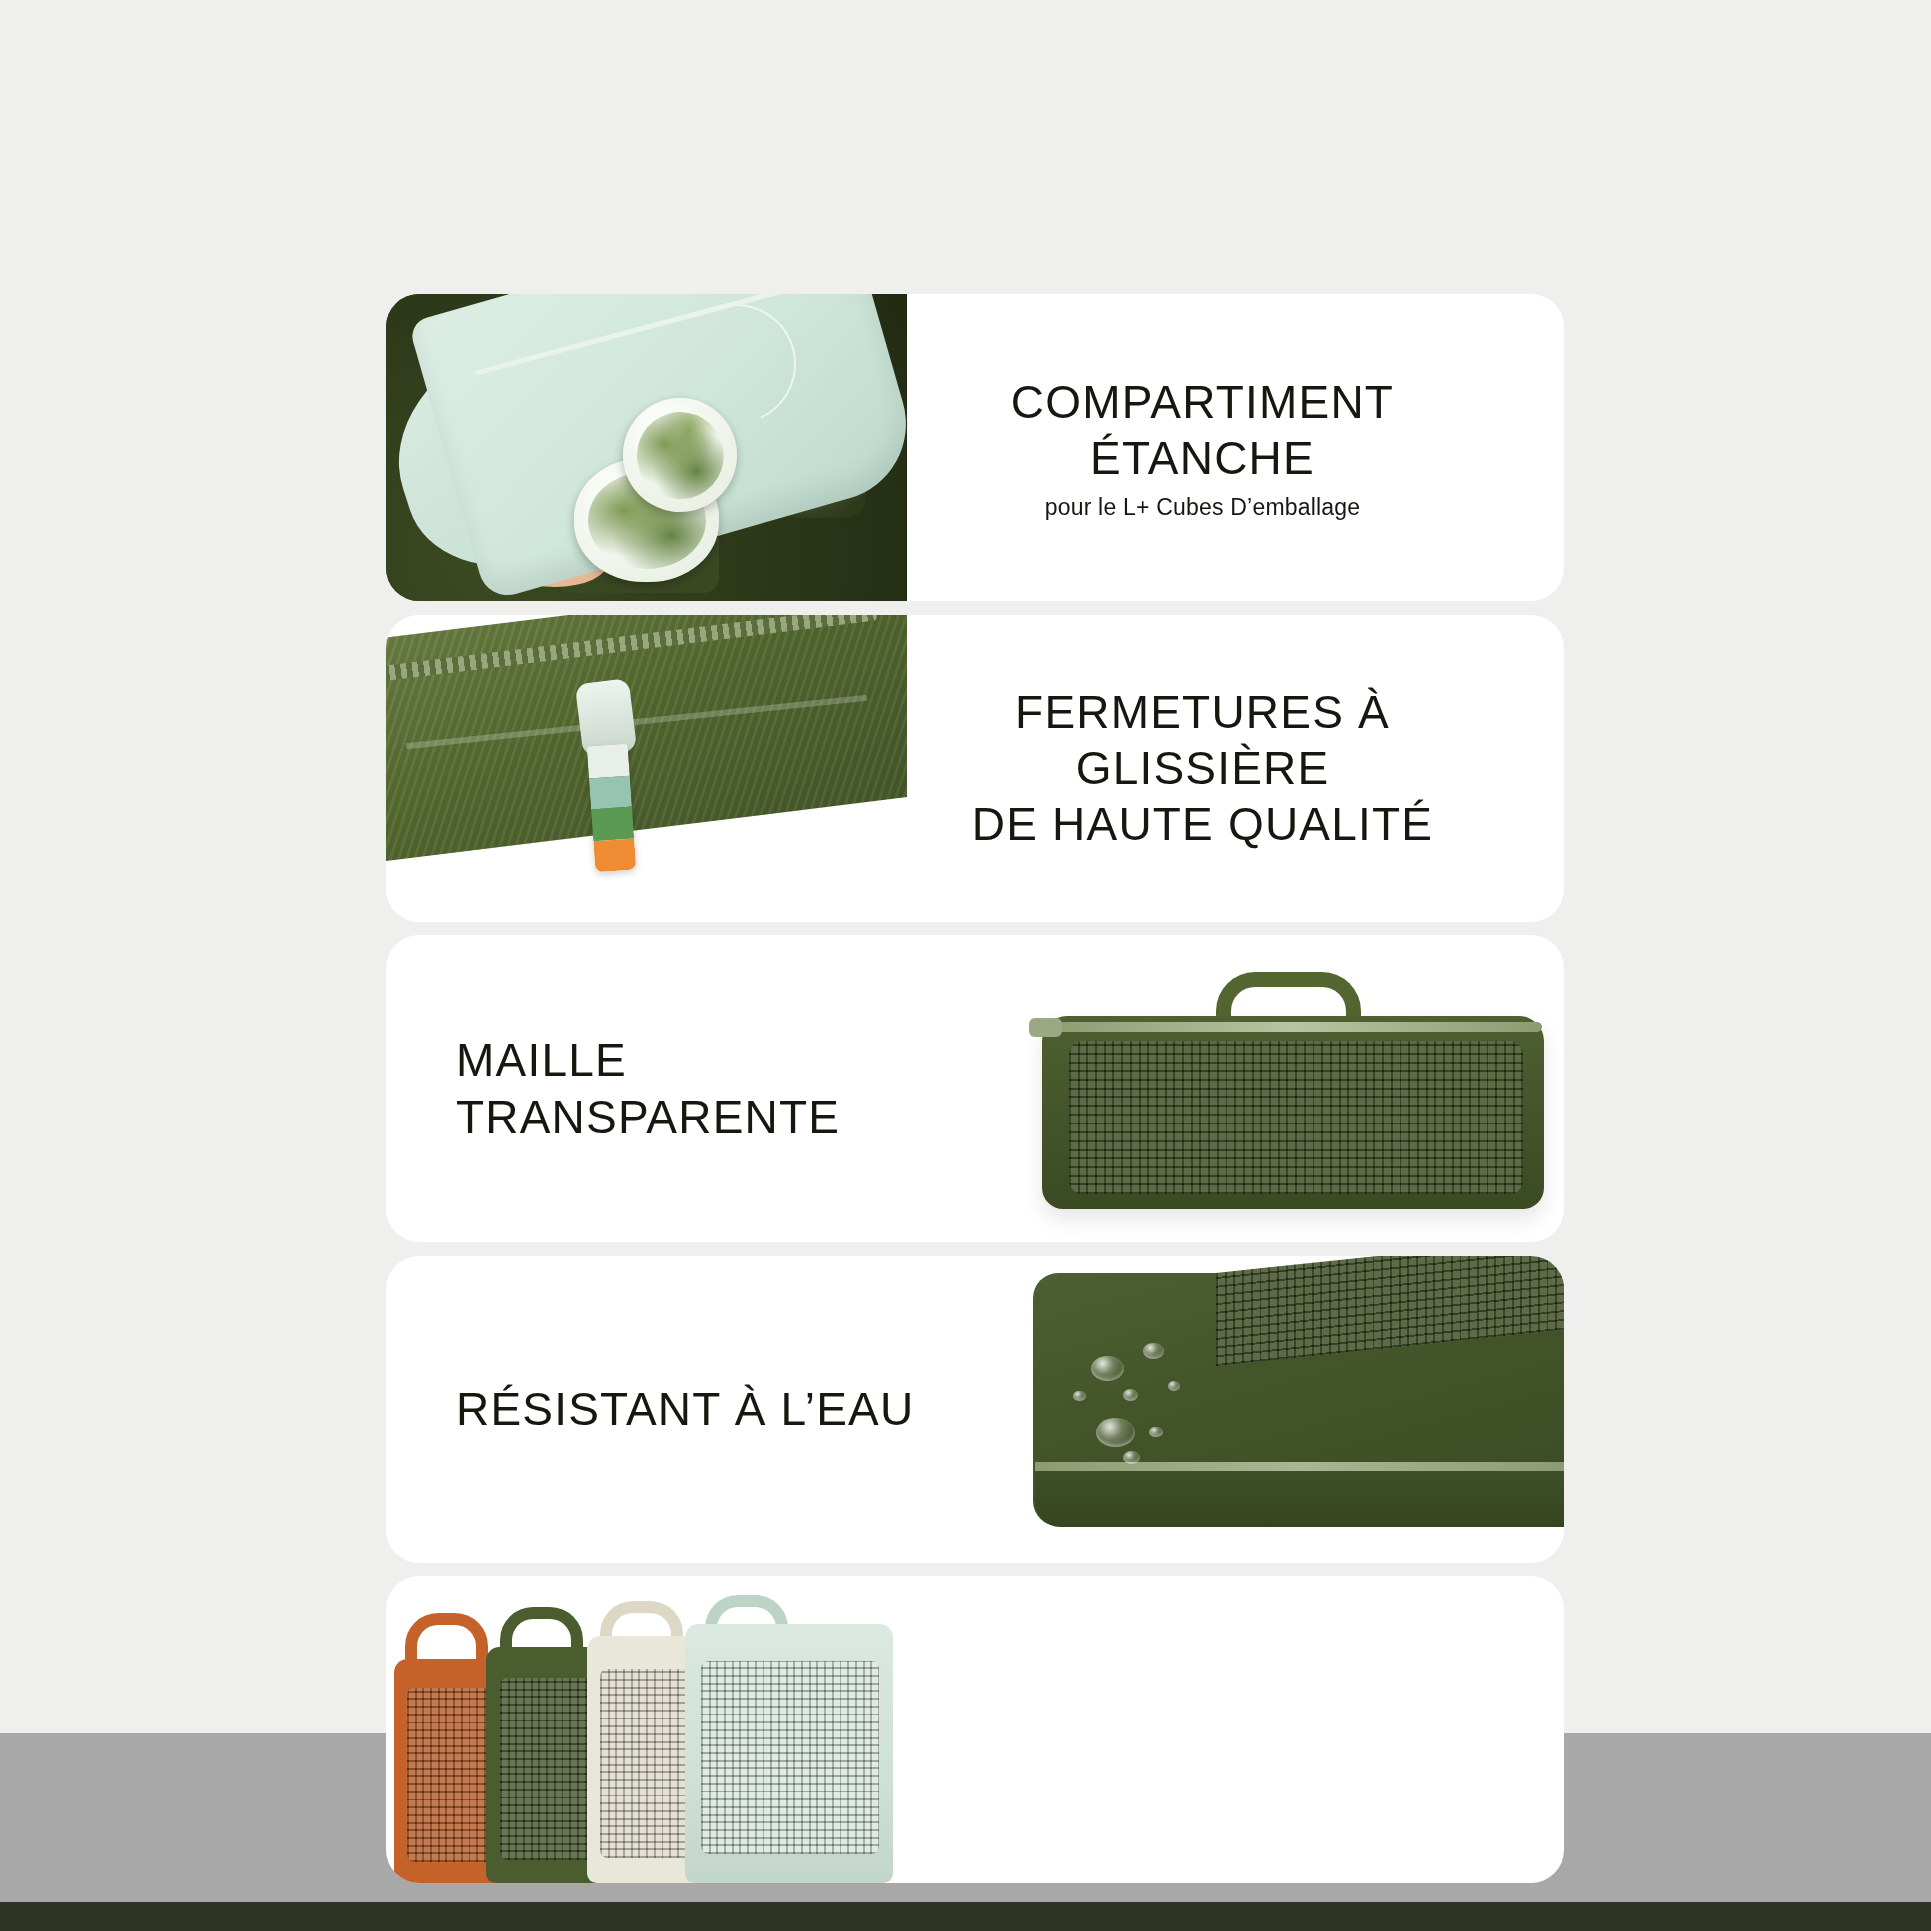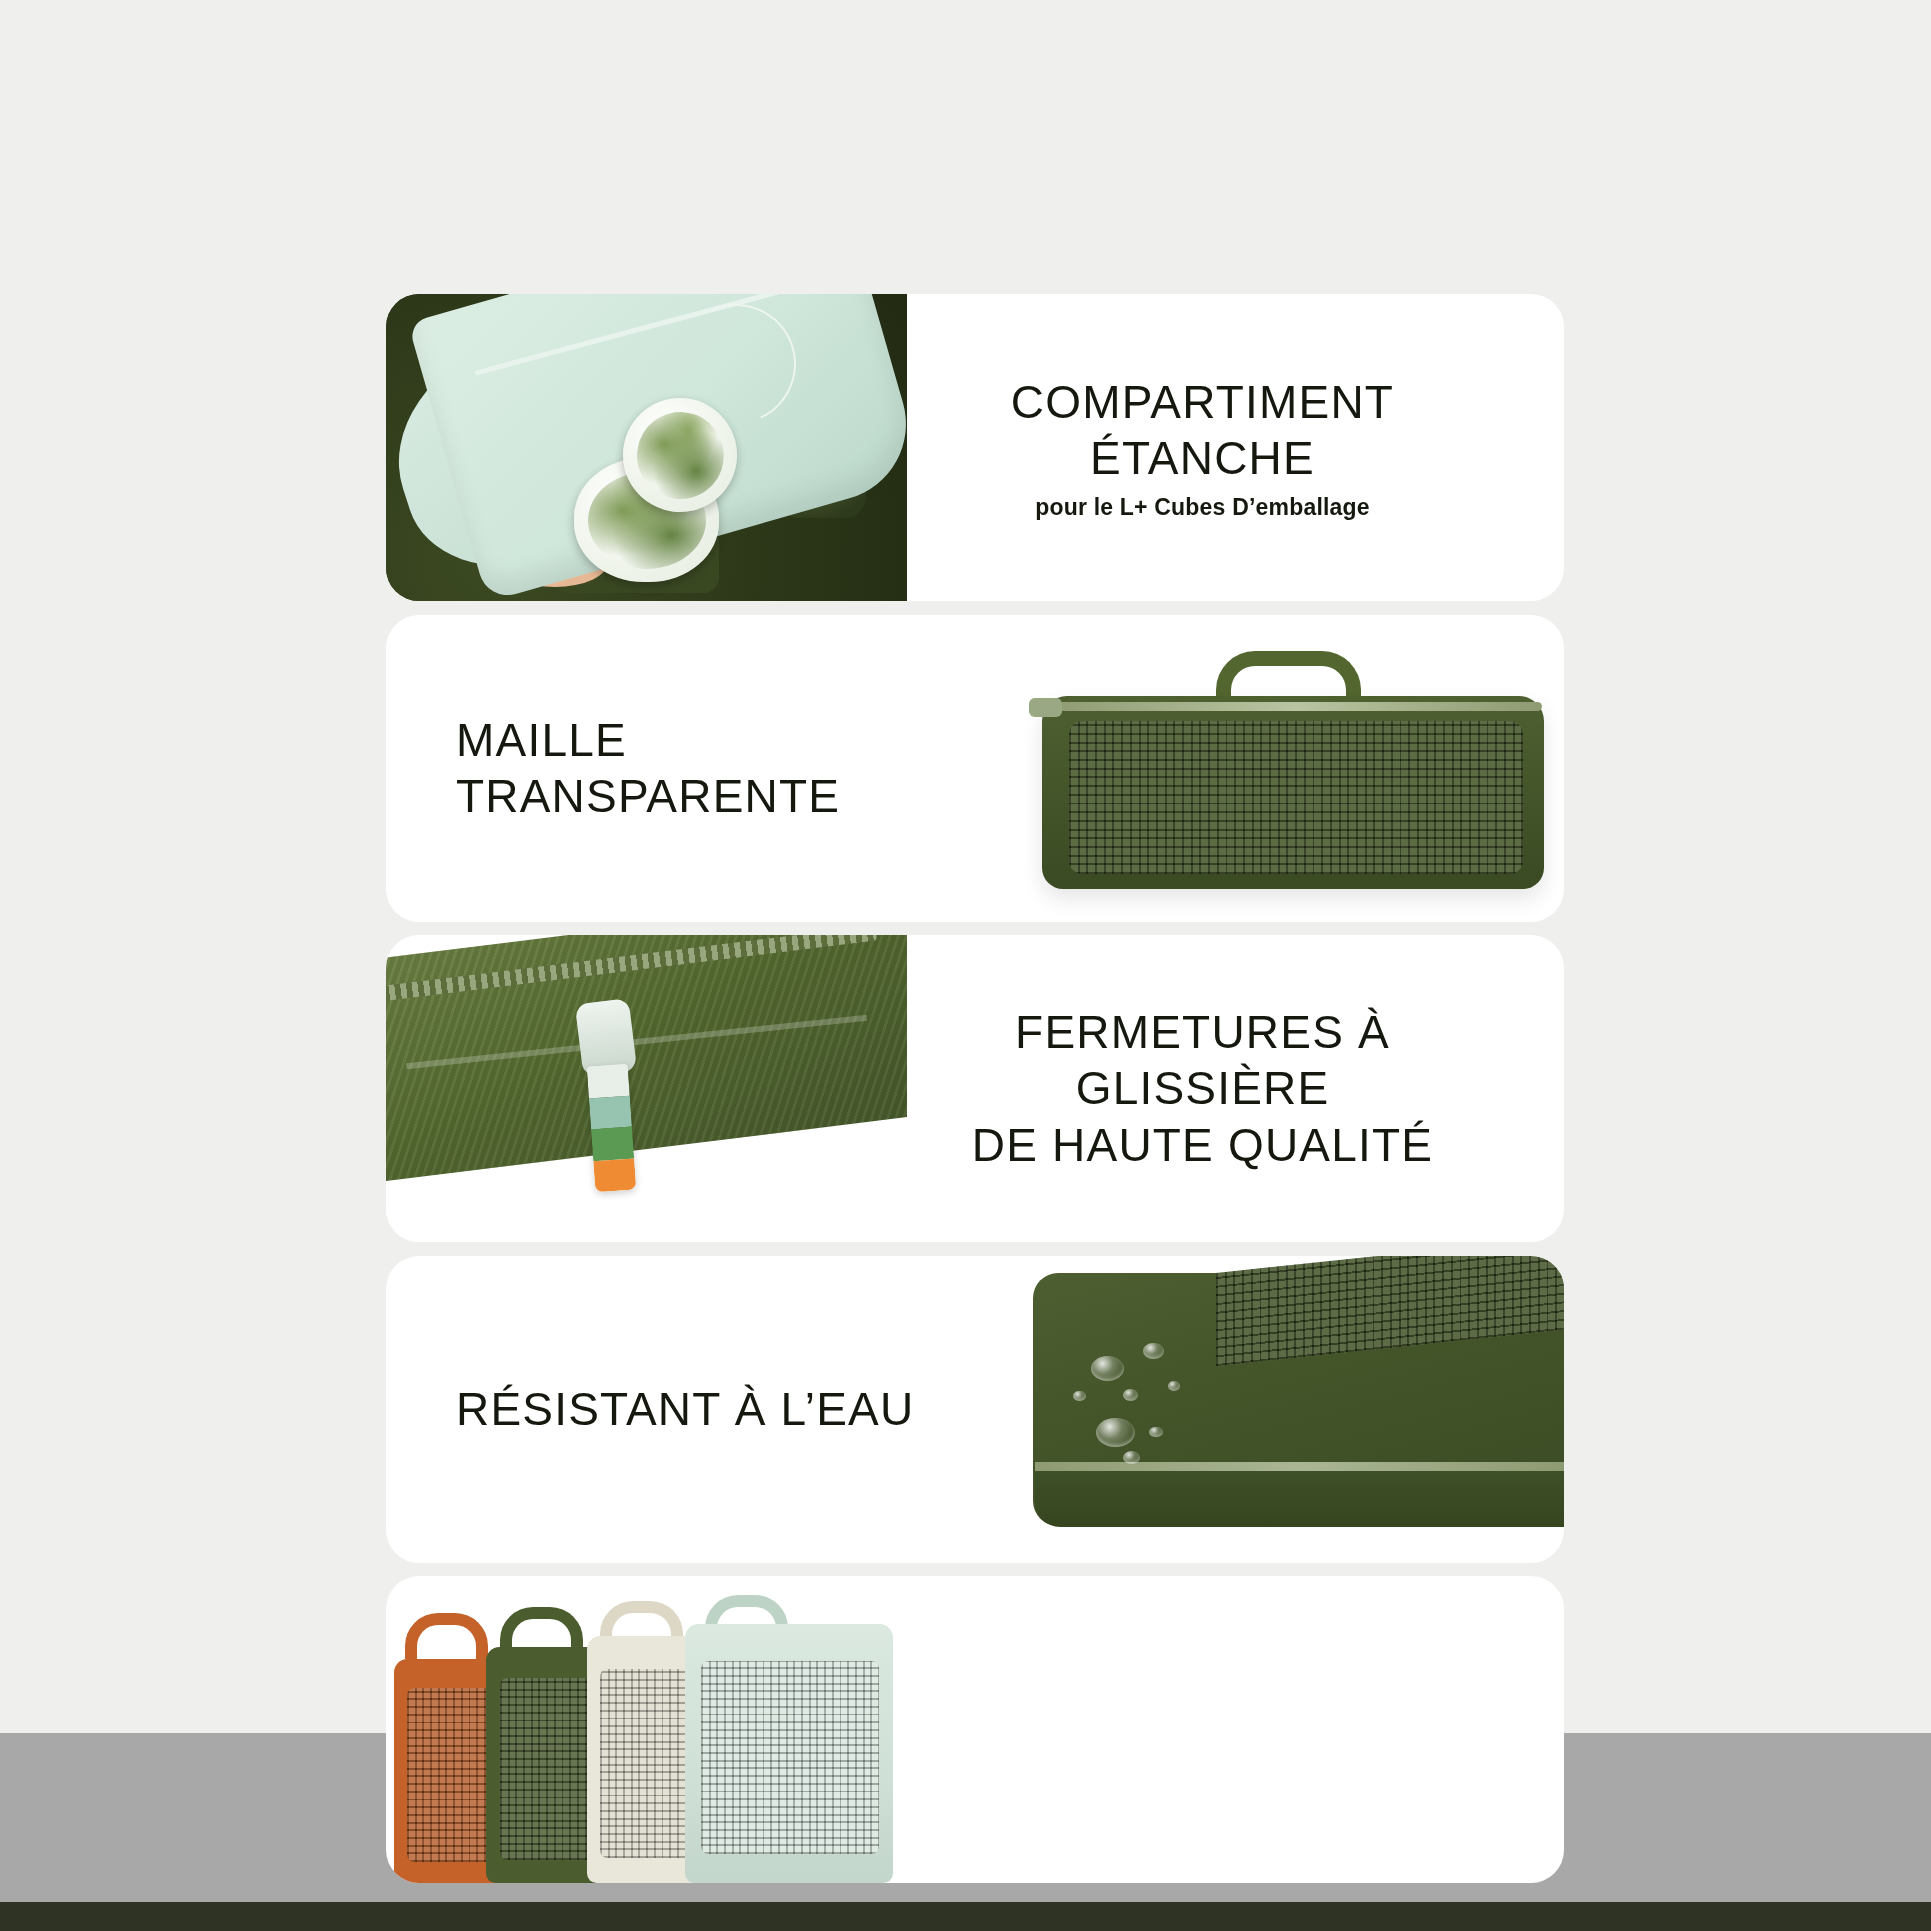--- a/index.html
+++ b/index.html
@@ -70,21 +70,21 @@
     letter-spacing: 1.2px;
     color: #14180f;
     font-weight: 400;
     line-height: 1.22;
     text-transform: uppercase;
   }
   .subtitle {
     margin-top: 7.7px;
     font-size: 23px;
     color: #14180f;
-    font-weight: 700;
+    font-weight: 400;
     letter-spacing: 0.2px;
   }
 
   
   .card--img-left .text-wrap {
     padding-left: 521px;
     padding-right: 66px;
     text-align: center;
   }
   .card--img-right .text-wrap {
@@ -383,55 +383,55 @@
           <div class="patch patch-b"></div>
           <div class="patch patch-a"></div>
         </div>
       </div>
       <div class="text-wrap">
         <div class="title">COMPARTIMENT ÉTANCHE</div>
         <div class="subtitle">pour le L+ Cubes D’emballage</div>
       </div>
     </div>
 
-    <div class="card card--img-right">
-      <div class="media media--right">
-        <div class="cube2">
-          <div class="handle"></div>
-          <div class="body"></div>
-          <div class="zip"></div>
-          <div class="pull"></div>
-          <div class="mesh"></div>
-        </div>
-      </div>
-      <div class="text-wrap">
-        <div class="title">MAILLE TRANSPARENTE</div>
-      </div>
-    </div>
-
     <div class="card card--img-left">
       <div class="media media--left">
         <div class="zip3">
           <div class="fabric"></div>
           <div class="teeth"></div>
           <div class="seam"></div>
           <div class="slider"></div>
           <div class="tab">
             <i class="t1"></i>
               <i class="t2"></i>
               <i class="t3"></i>
               <i class="t4"></i>
           </div>
         </div>
       </div>
       <div class="text-wrap">
         <div class="title">
           <span>FERMETURES À GLISSIÈRE</span><br>
           <span>DE HAUTE QUALITÉ</span>
         </div>
+      </div>
+    </div>
+
+    <div class="card card--img-right">
+      <div class="media media--right">
+        <div class="cube2">
+          <div class="handle"></div>
+          <div class="body"></div>
+          <div class="zip"></div>
+          <div class="pull"></div>
+          <div class="mesh"></div>
+        </div>
+      </div>
+      <div class="text-wrap">
+        <div class="title">MAILLE TRANSPARENTE</div>
       </div>
     </div>
 
     <div class="card card--img-right">
       <div class="media media--right">
         <div class="water4">
           <div class="body"></div>
           <div class="meshtop"></div>
           <div class="zip"></div>
           <div class="lip"></div>

